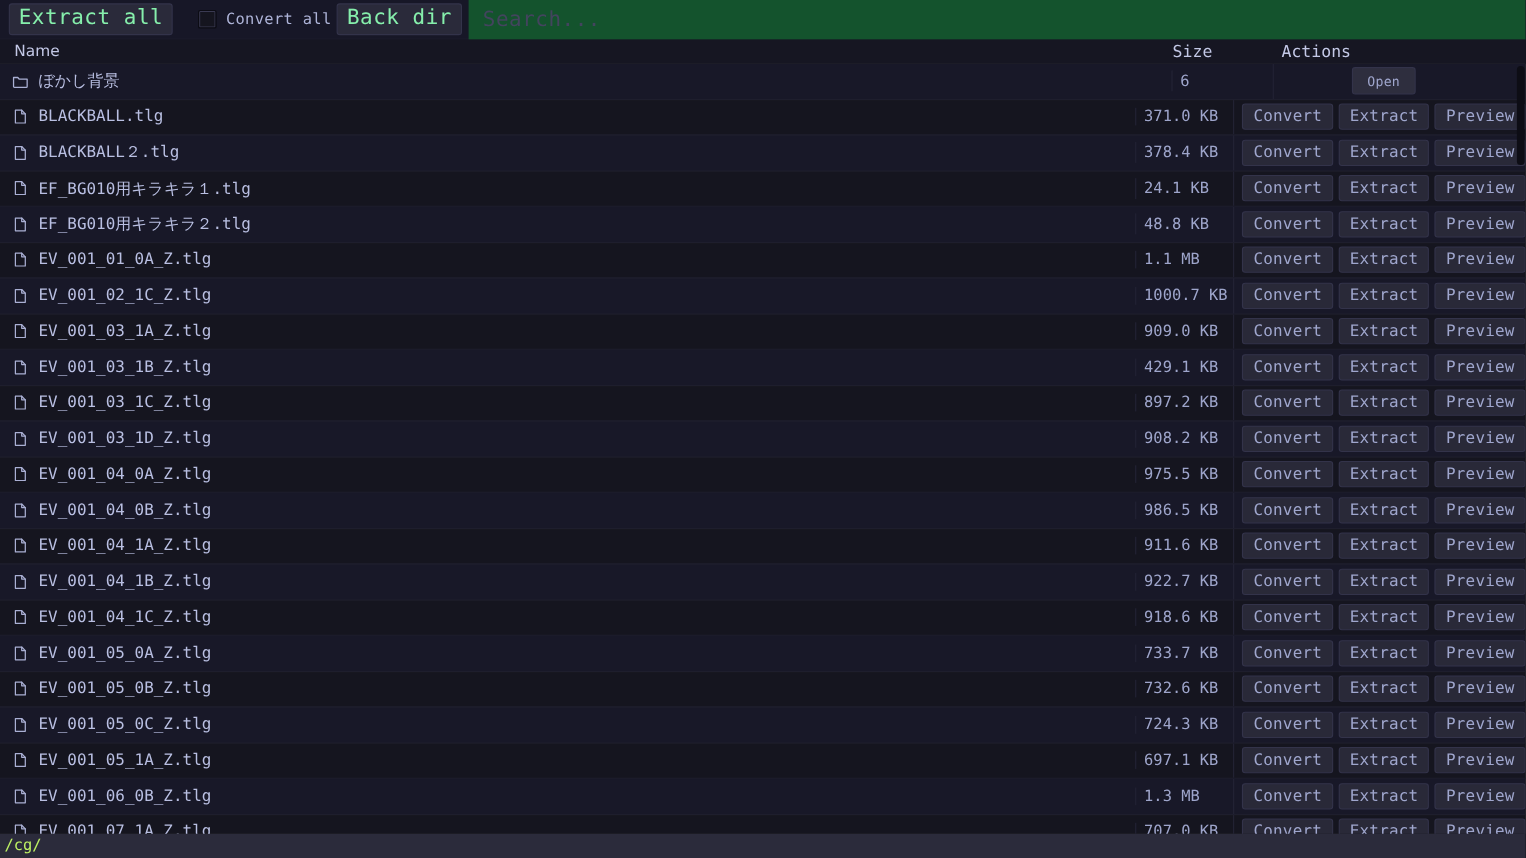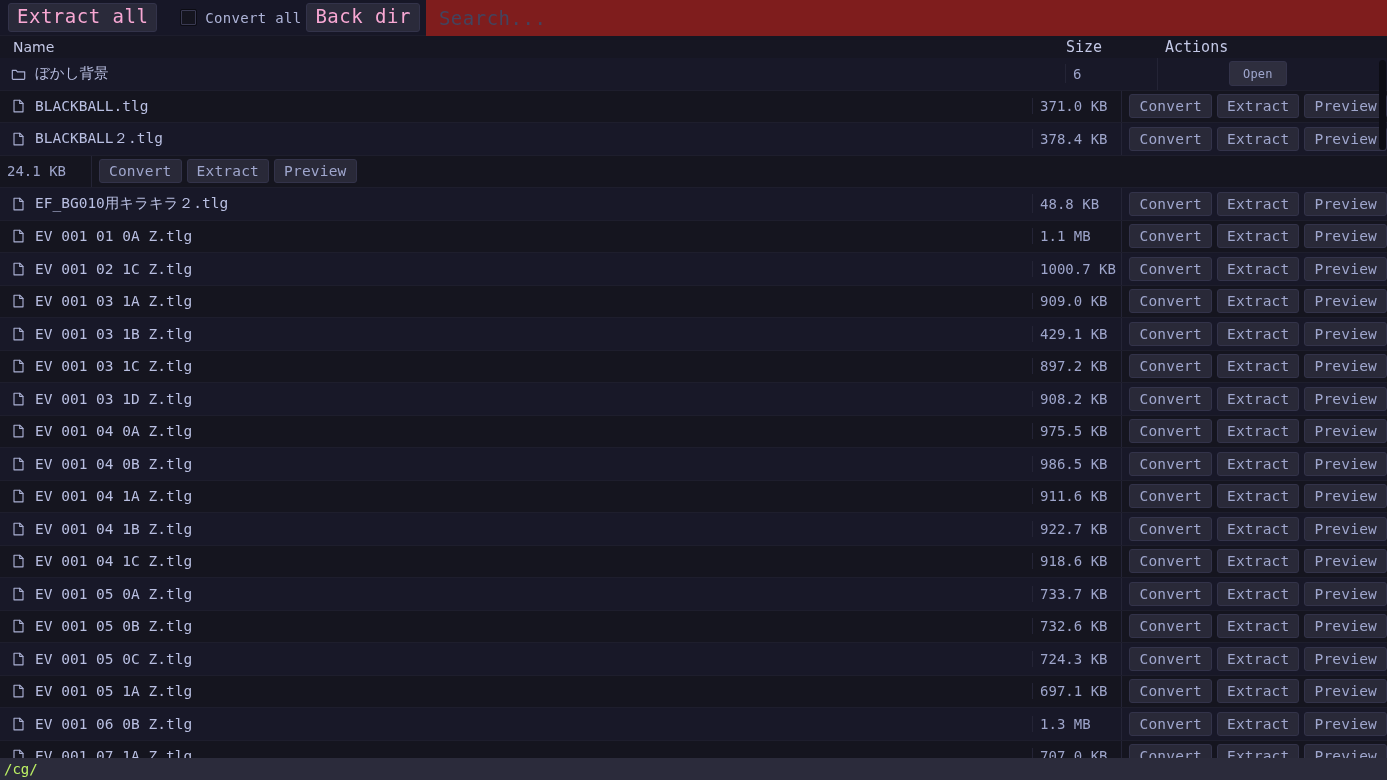--- a/index.html
+++ b/index.html
@@ -28,21 +28,21 @@
     background: #171727;
     display: flex;
     align-items: center;
     padding: 0 0 0 3px;
     gap: 0px;
     border-bottom: 1px solid #1d1d2c;
   }
 
   .tb-btn {
     background: #2a2a3a;
-    color: #f9a8d4;
+    color: #86efac;
     border: 1px solid #33334a;
     border-radius: 3px;
     font-family: "DejaVu Sans Mono", "Liberation Mono", monospace;
     font-size: 19px;
     line-height: 1;
     padding: 4px 8px 6px 8px;
     height: 29px;
     display: flex;
     align-items: center;
     cursor: pointer;
@@ -69,21 +69,21 @@
   .tb-checklabel {
     color: #aeb4d8;
     font-size: 14px;
     font-family: "DejaVu Sans Mono", "Liberation Mono", monospace;
     letter-spacing: 0.3px;
   }
 
   .tb-search {
     flex: 1;
     height: 36px;
-    background: #7f1d1d;
+    background: #14532d;
     border: none;
     outline: none;
     color: #9aa0c4;
     font-family: "DejaVu Sans Mono", "Liberation Mono", monospace;
     font-size: 19px;
     padding-left: 13px;
     margin-left: 6px;
     letter-spacing: 0.5px;
   }
   .tb-search::placeholder { color: #43445e; }
@@ -288,20 +288,29 @@
           <div class="cell-size">
             <span>378.4 KB</span>
           </div>
           <div class="cell-acts">
             <div class="act-btn">Convert</div>
             <div class="act-btn">Extract</div>
             <div class="act-btn">Preview</div>
           </div>
         </div>
         <div class="row alt">
+          <div class="cell-name">
+            <span style="display: flex;">
+              <svg class="ico" viewBox="0 0 16 16" fill="none" stroke="#aab0d4" stroke-width="1.2" stroke-linejoin="round" stroke-linecap="round">
+                <path d="M3.2 1.8h6.1l3.5 3.5v8.9H3.2z"></path>
+                <path d="M9.3 1.8v3.5h3.5"></path>
+              </svg>
+            </span>
+            <span>EF_BG010用キラキラ１.tlg</span>
+          </div>
           <div class="cell-size">
             <span>24.1 KB</span>
           </div>
           <div class="cell-acts">
             <div class="act-btn">Convert</div>
             <div class="act-btn">Extract</div>
             <div class="act-btn">Preview</div>
           </div>
         </div>
         <div class="row">

